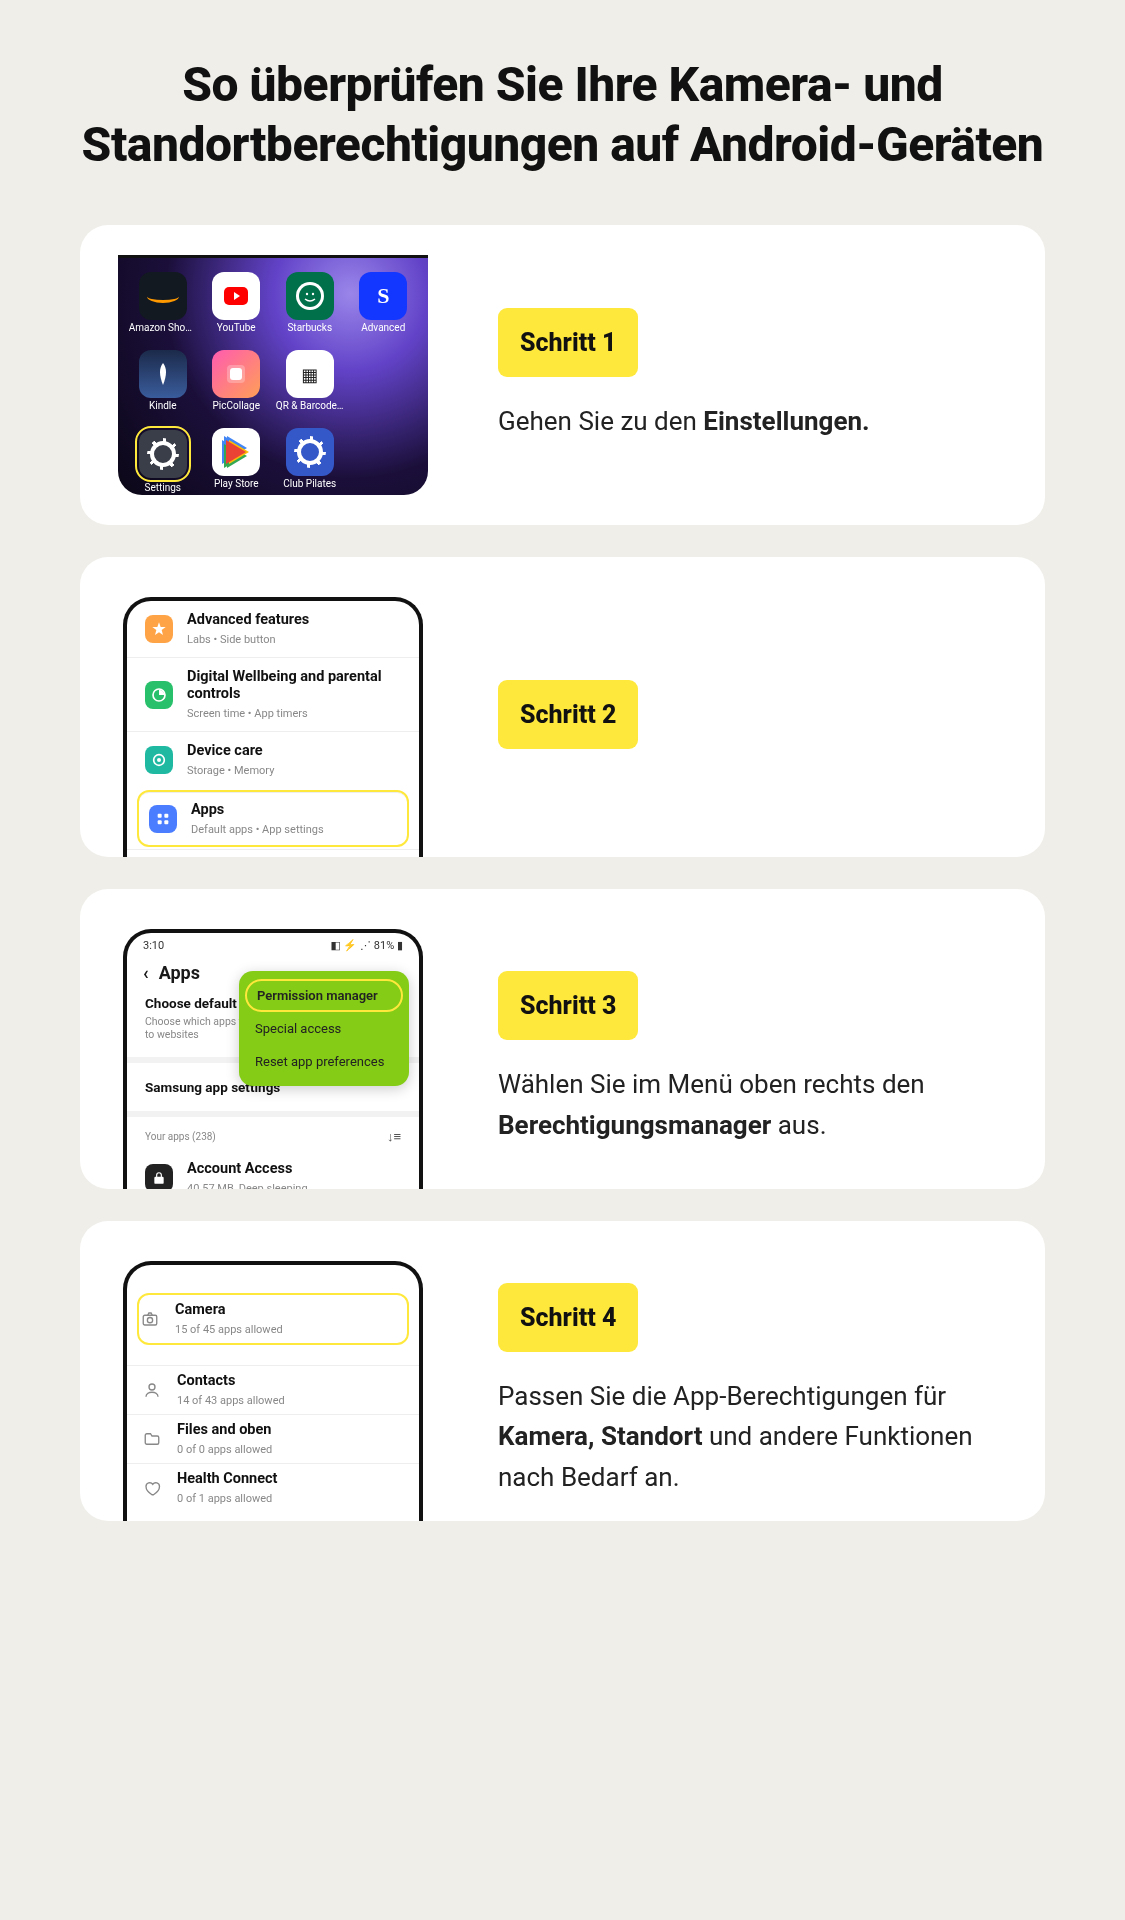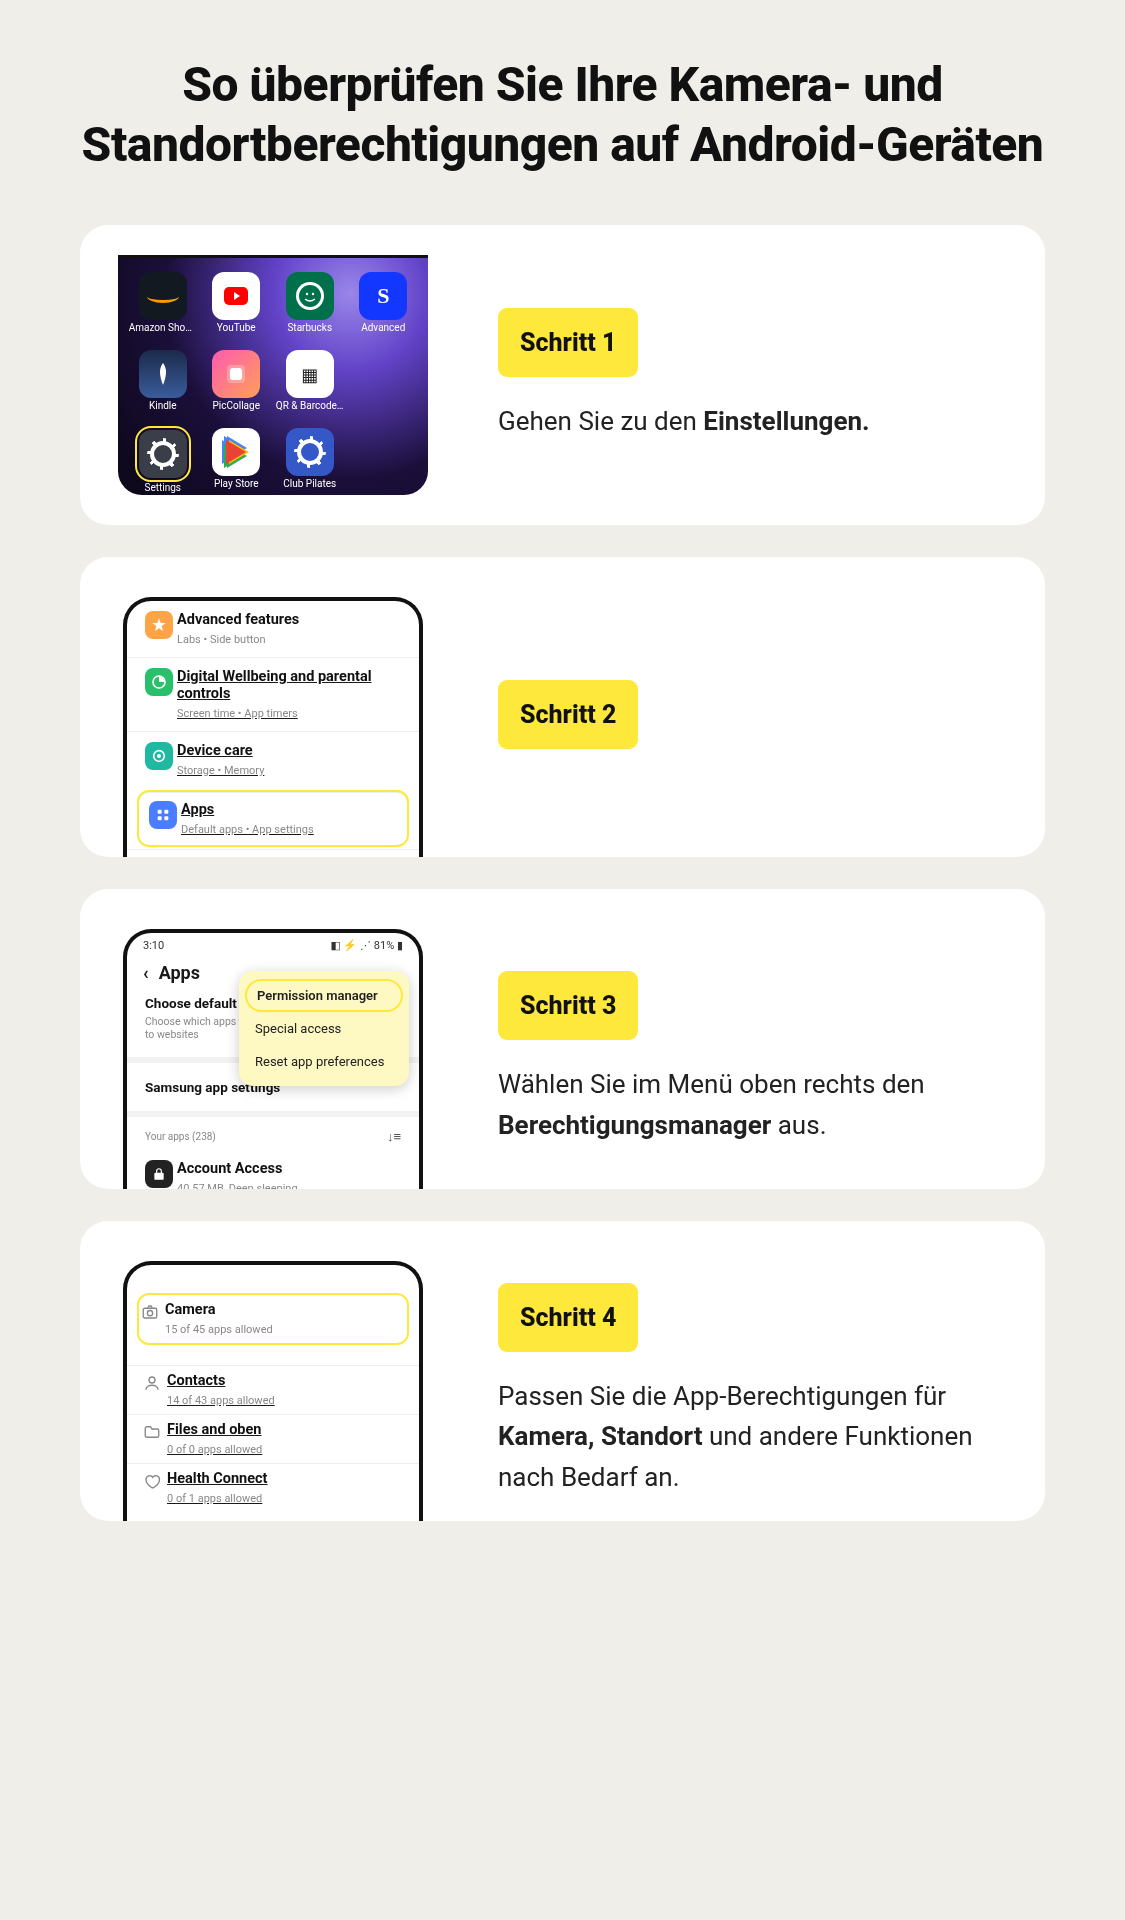--- a/index.html
+++ b/index.html
@@ -86,32 +86,32 @@
     border-left-color:#ea4335; filter:drop-shadow(3px 0 0 #fbbc05) drop-shadow(-2px 4px 0 #34a853) drop-shadow(-2px -4px 0 #4285f4);}
 
   
   .phone {
     width: 300px; height: 260px;
     border: 4px solid #111; border-bottom:none;
     border-radius: 28px 28px 0 0;
     background:#fff; overflow:hidden; position:relative;
     align-self:flex-end;
   }
-  .row { display:flex; align-items:flex-start; gap:4px; padding:10px 18px; }
-  .row + .row { border-top:1px solid #eee;text-decoration:underline; }
+  .row { display:flex; align-items:center; gap:14px; padding:10px 18px; }
+  .row + .row { border-top:1px solid #eee; }
   .ric { width:28px;height:28px;border-radius:8px;flex:0 0 28px;display:flex;align-items:center;justify-content:center;color:#fff;font-size:15px;}
   .rtxt { flex:1; }
   .rtxt b{font-size:14.5px;display:block;color:#111}
   .rtxt small{font-size:11px;color:#888}
   .hlrow{outline:2px solid #ffe83c;border-radius:10px;margin:4px 12px;padding:8px 10px}
 
   
   .statusbar{display:flex;justify-content:space-between;padding:6px 16px;font-size:11px;color:#333}
   .apps-hdr{display:flex;align-items:center;gap:10px;padding:4px 16px 8px;font-size:18px;font-weight:700}
-  .popup{position:absolute;top:38px;right:10px;background:#fef9c3;border-radius:14px;box-shadow:0 3px 14px rgba(0,0,0,.2);padding:8px 0;width:170px;z-index:3}
+  .popup{position:absolute;top:38px;right:10px;background:#84cc16;border-radius:14px;box-shadow:0 3px 14px rgba(0,0,0,.2);padding:8px 0;width:170px;z-index:3}
   .popup div{padding:9px 16px;font-size:13px;color:#222}
   .popup .hlp{outline:2px solid #ffe83c;border-radius:18px;margin:2px 8px;padding:7px 10px;font-weight:600}
   .subhdr{padding:4px 18px;font-size:13.5px;font-weight:700;color:#111}
   .subtxt{padding:0 18px 10px;font-size:10.5px;color:#888}
   .divider{height:6px;background:#f2f2f2;margin:6px 0}
 
   
   .pm .row{padding:6px 14px}
   .pm .hlrow{padding:6px 0;margin:22px 12px}
   .pm .ric{background:transparent;color:#888;border:none;width:22px;height:22px;flex:0 0 22px}

